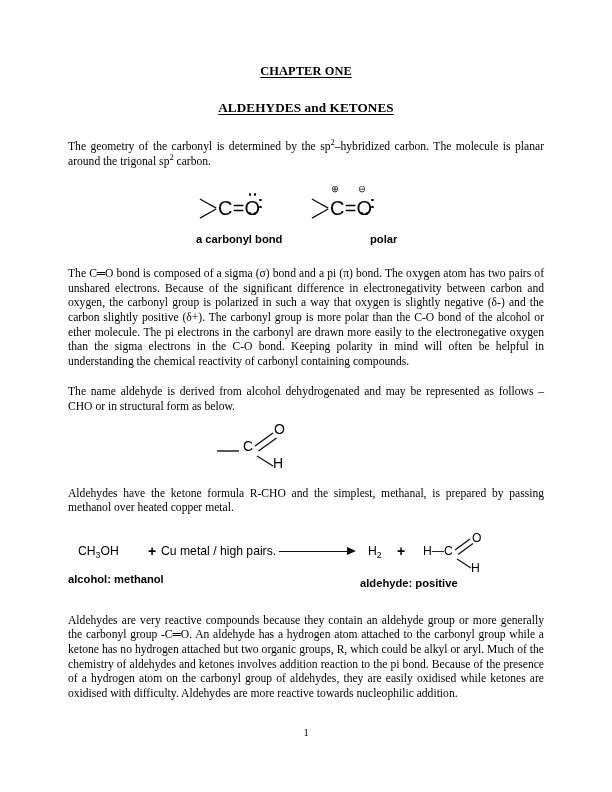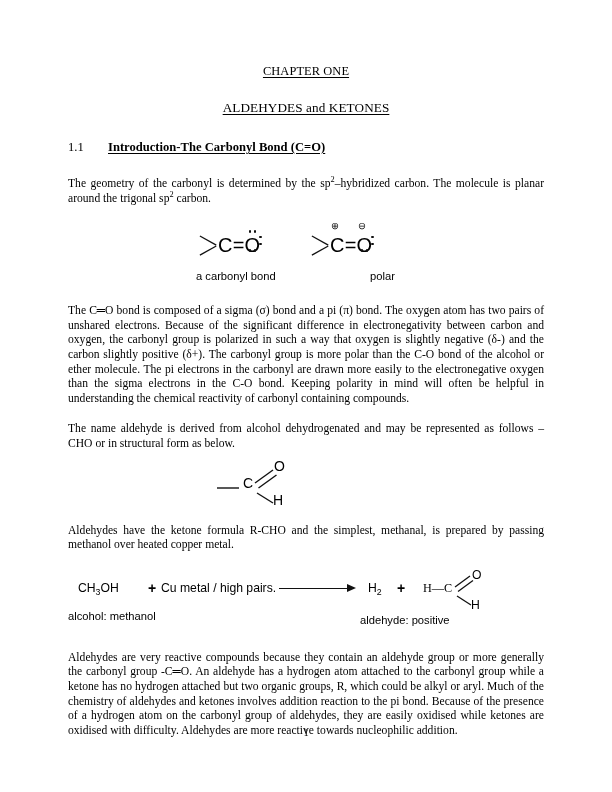--- a/index.html
+++ b/index.html
@@ -23,21 +23,21 @@
     position: absolute;
     left: 68px;
     top: 64px;
     width: 476px;
   }
 
   
   .chapter-title,
   .doc-title {
     text-align: center;
-    font-weight: normal;
+    font-weight: bold;
     font-size: 12.4px;
     letter-spacing: .1px;
   }
   .chapter-title span,
   .doc-title span {
     text-decoration: underline;
     text-underline-offset: 2px;
   }
   .chapter-title { margin: 0 0 21px 0; }
   .doc-title { margin: 0 0 24px 0; font-size: 13.2px; text-align: center; }
@@ -107,20 +107,21 @@
     width: 2.6px;
     height: 2.6px;
     border-radius: 50%;
     background: #111;
   }
   .caption {
     position: absolute;
     font-family: "Liberation Sans", sans-serif;
     font-size: 11.2px;
     white-space: nowrap;
+    font-weight: bold;
   }
 
   
   .cho-fig {
     position: relative;
     height: 56px;
     margin: 6px 0 10px 0;
   }
 
   
@@ -130,20 +131,21 @@
     margin: 6px 0 12px 0;
     font-family: "Liberation Sans", sans-serif;
   }
   .rxn .txt {
     position: absolute;
     font-size: 12.2px;
     white-space: nowrap;
   }
   .rxn .small {
     font-size: 11.2px;
+    font-weight: bold;
   }
   .rxn .plus {
     position: absolute;
     font-size: 14px;
     font-weight: bold;
   }
   .arrow-line {
     position: absolute;
     height: 1.4px;
     background: #111;
@@ -172,24 +174,20 @@
 </head>
 <body>
 
 <div class="page">
   <div class="content">
 
     <div class="chapter-title"><span>CHAPTER ONE</span></div>
 
     <div class="doc-title"><span>ALDEHYDES and KETONES</span></div>
 
-    <div class="section-head">
-      <span class="section-num">1.1</span>
-      <span class="section-label">Introduction-The Carbonyl Bond (C=O)</span>
-    </div>
 
     <p class="body"><span>The geometry of the carbonyl is determined by the sp</span><sup>2</sup><span>–hybridized carbon. The molecule is planar around the trigonal sp</span><sup>2</sup><span> carbon.</span></p>
 
     <div class="carbonyl-row fig">
 
       <div class="struct" style="left:150px; top:12px;">
         <svg class="vee" style="position:absolute; left:-19px; top:1px;" width="22" height="24" viewBox="0 0 22 24">
           <line x1="1" y1="1" x2="19" y2="11" stroke="#111" stroke-width="1.4"></line>
           <line x1="1" y1="22" x2="19" y2="12" stroke="#111" stroke-width="1.4"></line>
         </svg>
@@ -248,21 +246,21 @@
 
       <div class="txt" style="left:93px; top:12px;">Cu metal / high pairs.</div>
 
       <div class="arrow-line" style="left:211px; top:19px; width:70px;"></div>
       <div class="arrow-head" style="left:279px; top:15px;"></div>
 
       <div class="txt" style="left:300px; top:12px;"><span>H</span><sub>2</sub></div>
 
       <div class="plus" style="left:329px; top:11px;">+</div>
 
-      <div class="txt" style="left:355px; top:12px;font-family:Liberation Serif, serif;">H—C</div>
+      <div class="txt" style="left:355px; top:12px;">H—C</div>
       <svg style="position:absolute; left:386px; top:4px;" width="40" height="40" viewBox="0 0 40 40">
         <line x1="1" y1="14" x2="16" y2="3" stroke="#111" stroke-width="1.3"></line>
         <line x1="4" y1="18.5" x2="19" y2="7.5" stroke="#111" stroke-width="1.3"></line>
         <line x1="3" y1="23" x2="17" y2="32" stroke="#111" stroke-width="1.3"></line>
       </svg>
       <div style="position:absolute; left:404px; top:-1px; font-size:12.2px; font-family:'Liberation Sans',sans-serif;">O</div>
       <div style="position:absolute; left:403px; top:29px; font-size:12.2px; font-family:'Liberation Sans',sans-serif;">H</div>
 
       <div class="txt small" style="left:0px; top:41px;">alcohol: methanol</div>
       <div class="txt small" style="left:292px; top:45px;">aldehyde: positive</div>

